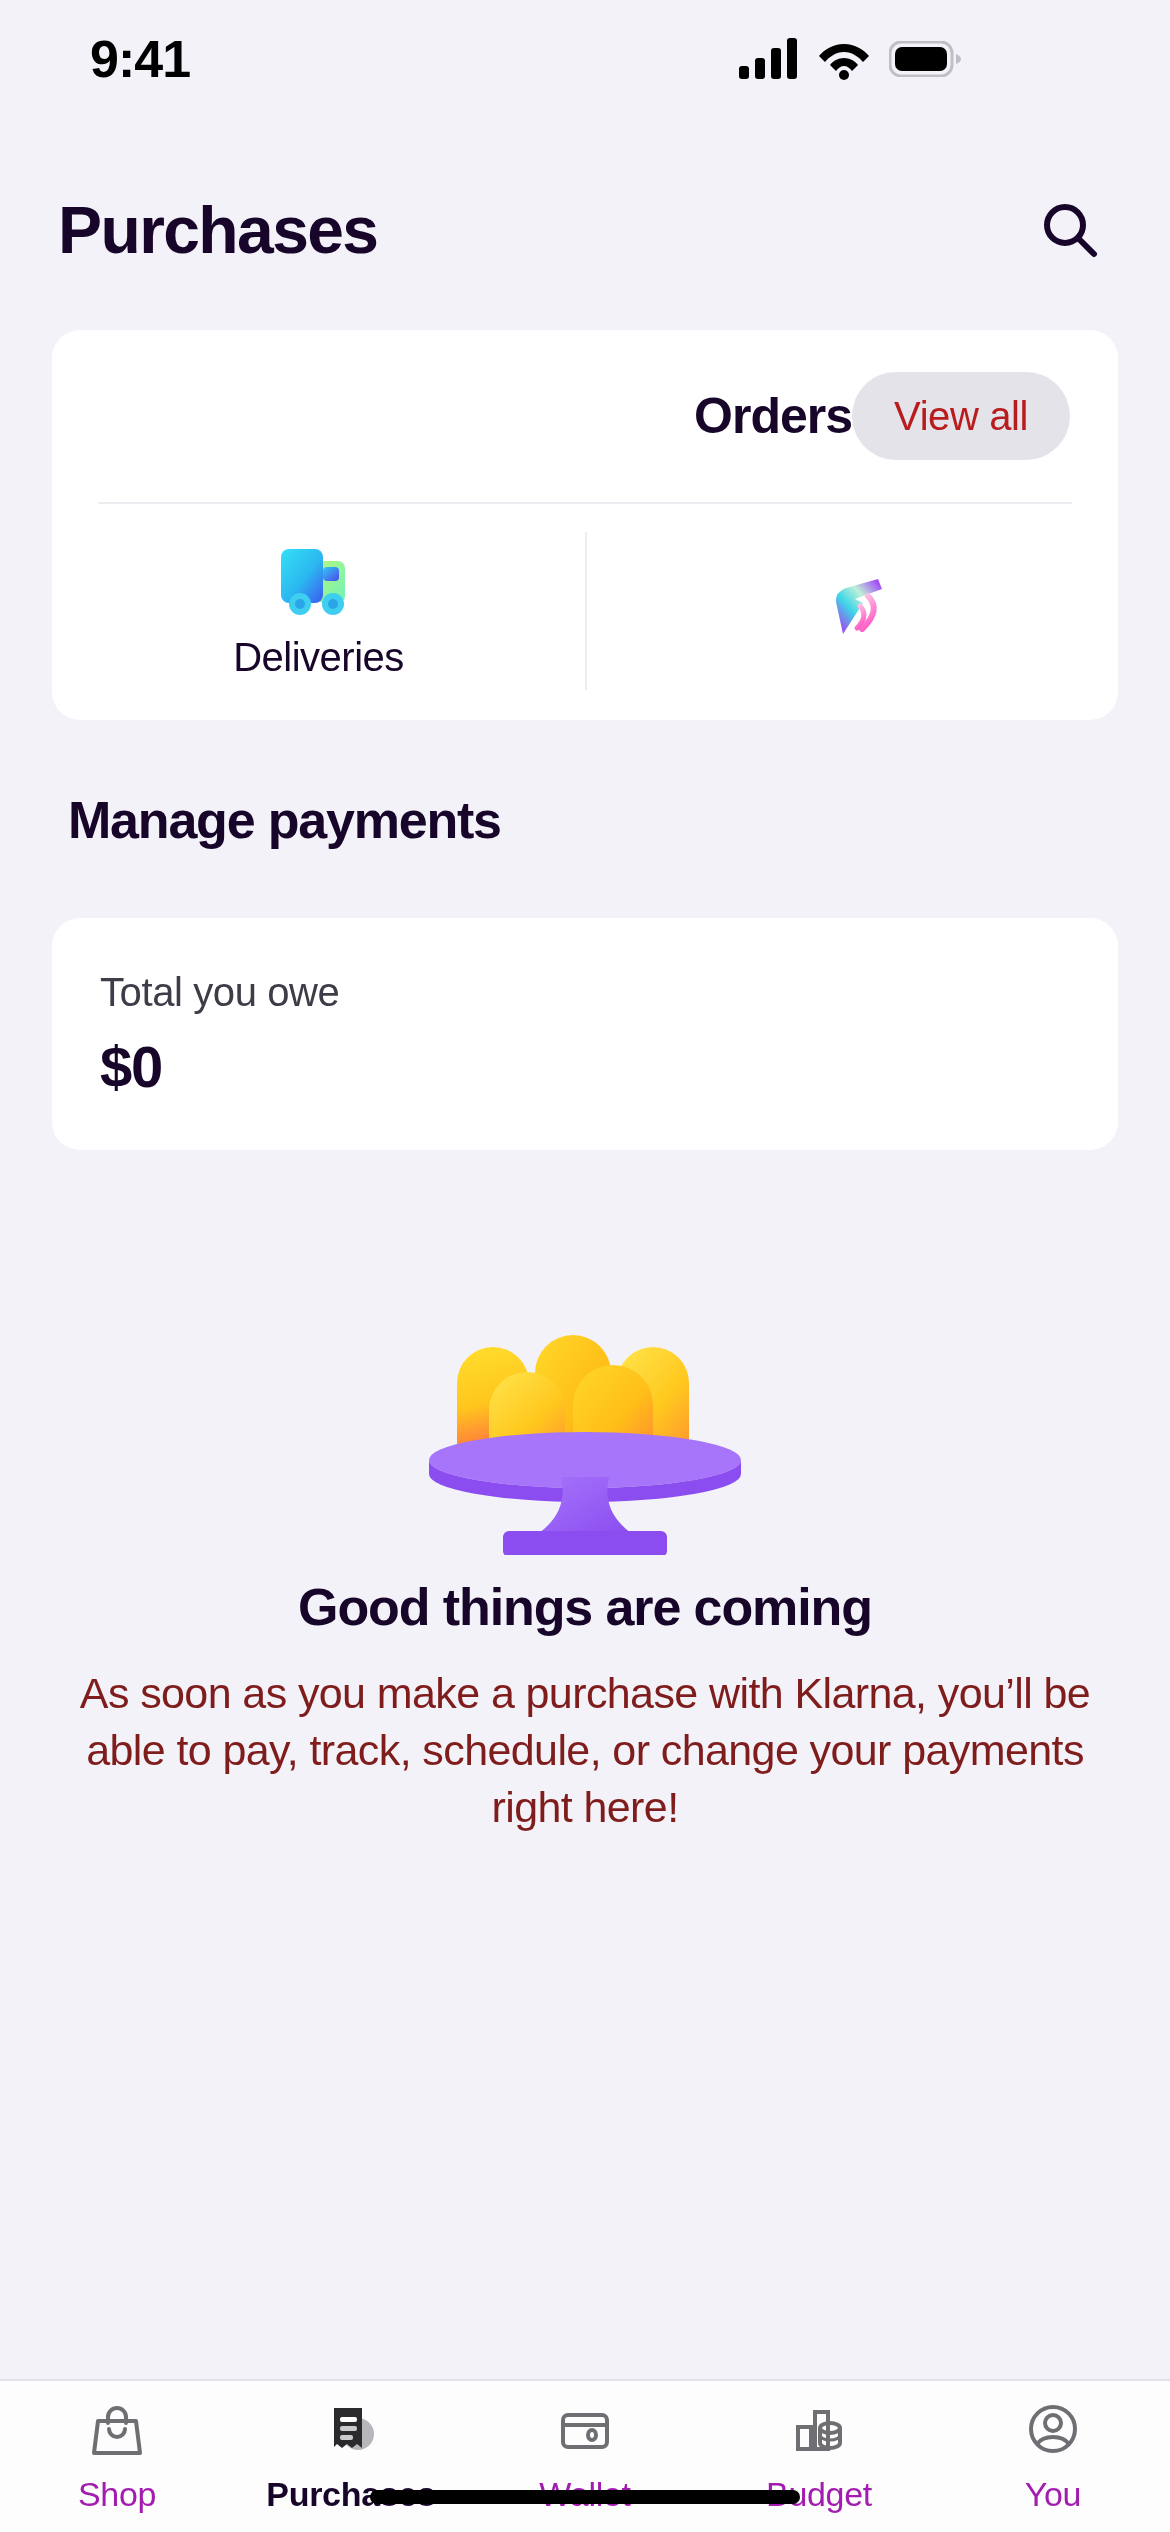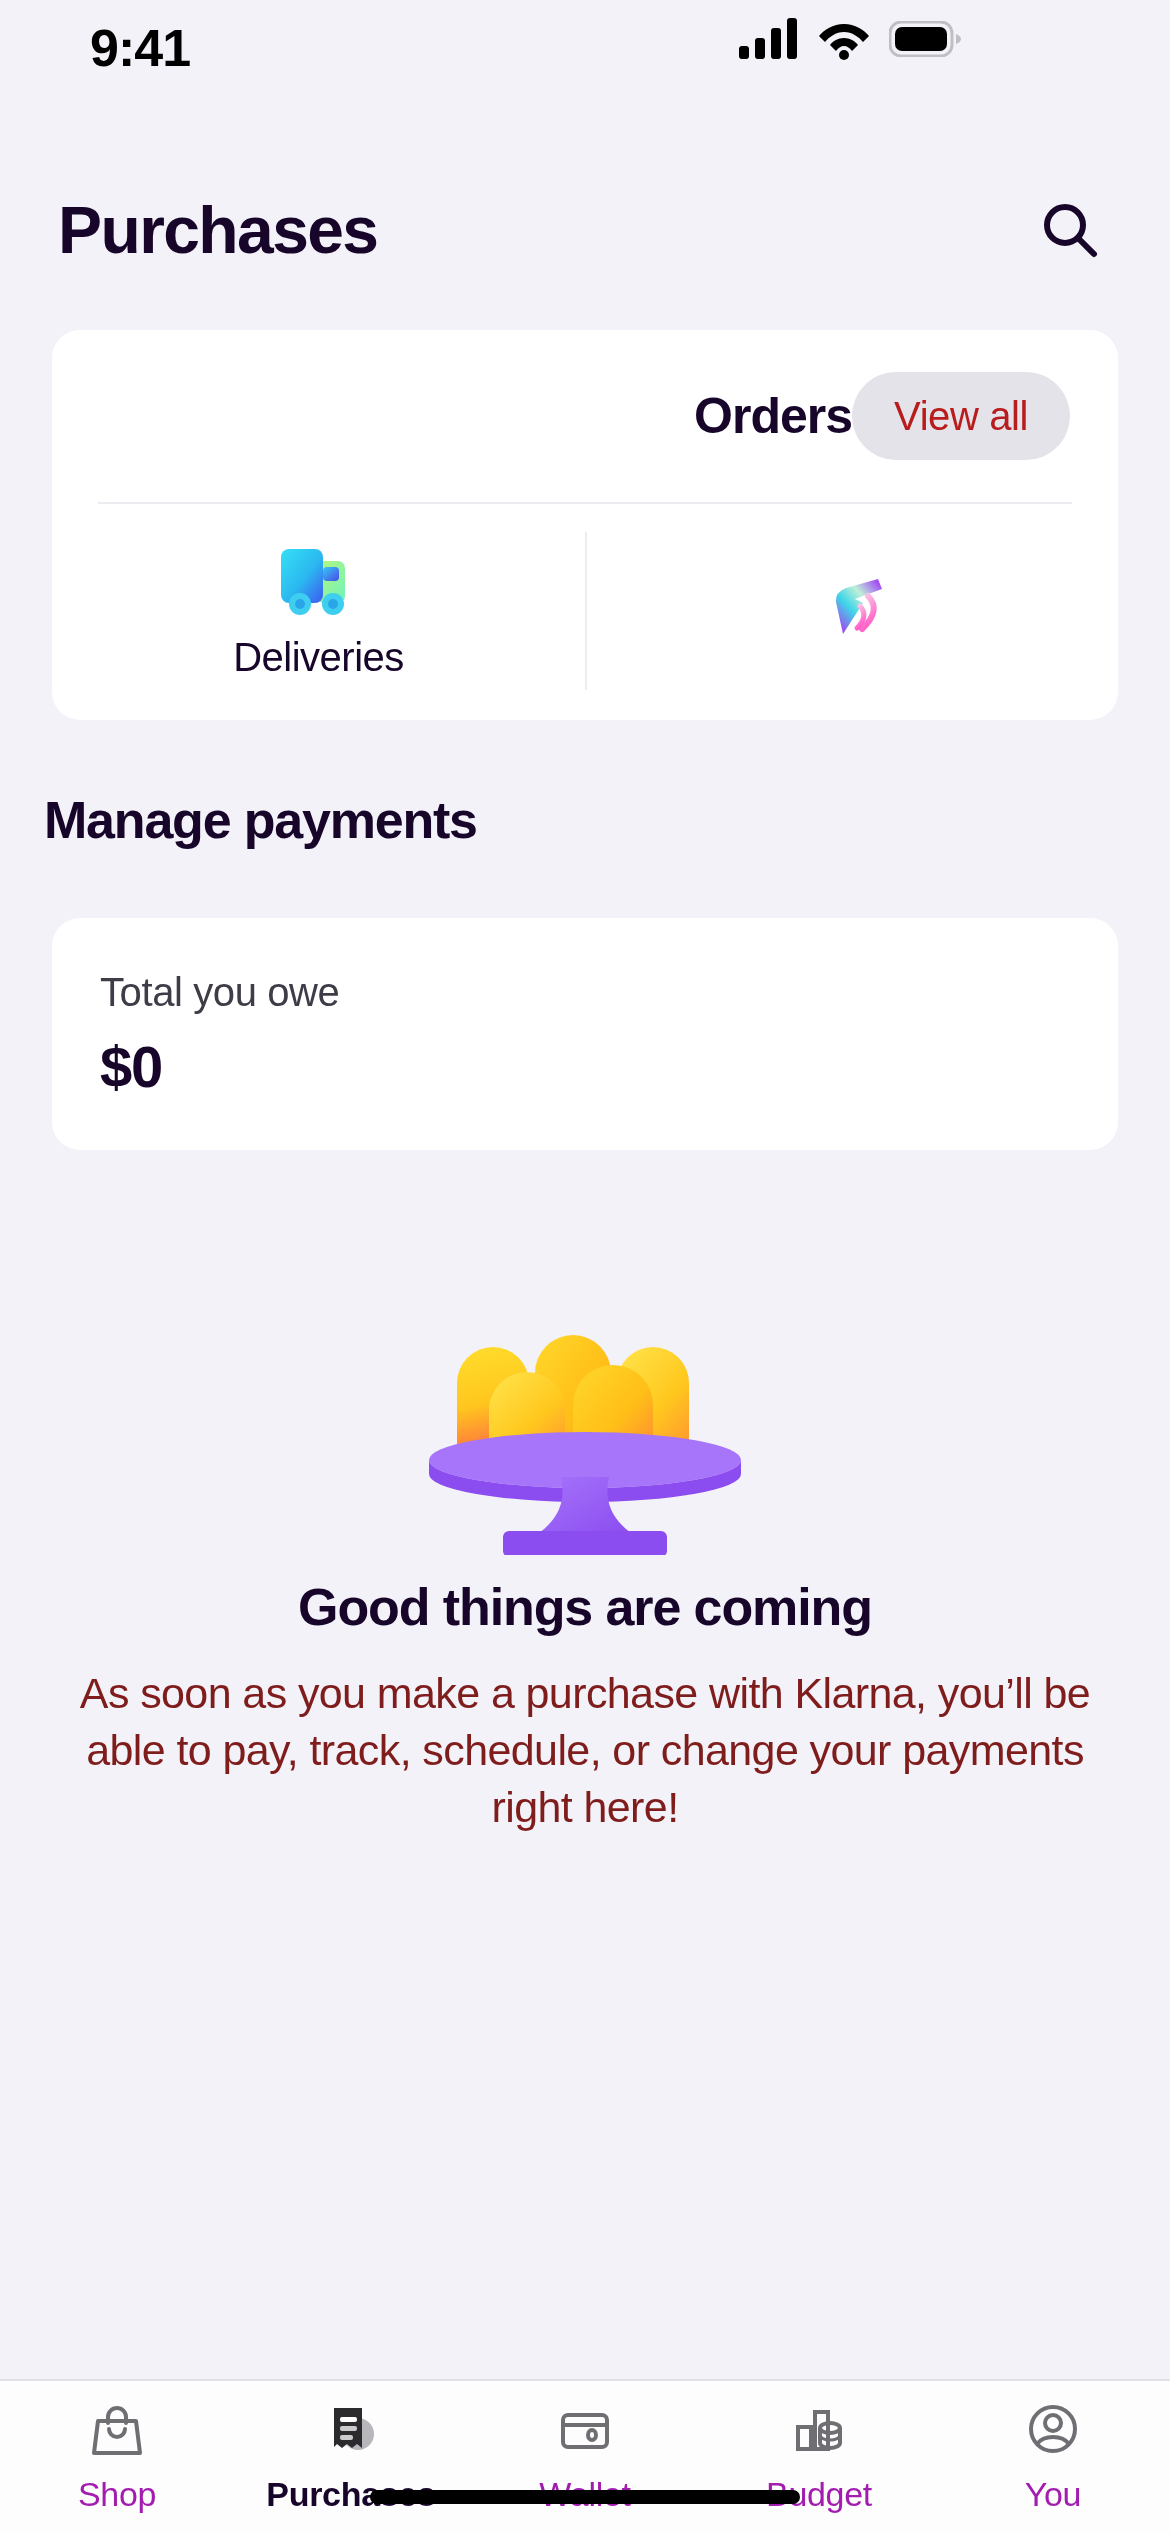--- a/index.html
+++ b/index.html
@@ -8,21 +8,21 @@
     background:#F3F2F8;
     font-family:"Liberation Sans", sans-serif;
     color:#17062A;
     position:relative;
     overflow:hidden;
   }
 
   
   .statusbar{
     position:absolute; top:0; left:0; width:1056px; height:100px;
-    display:flex; align-items:flex-start; justify-content:space-between;
+    display:flex; align-items:center; justify-content:space-between;
     padding:0 95px 0 90px;
   }
   .status-time{ font-size:52px; font-weight:700; letter-spacing:-1px; color:#000; margin-top:18px;}
   .status-right{ display:flex; align-items:center; gap:18px; margin-top:18px;}
 
   
   .header{
     position:absolute; top:160px; left:0; width:1170px; height:140px;
     display:flex; align-items:center; justify-content:space-between;
     padding:0 60px 0 58px;
@@ -53,21 +53,21 @@
     gap:14px; cursor:pointer; position:relative;
   }
   .order-tile + .order-tile::before{
     content:""; position:absolute; left:0; top:28px; bottom:28px; width:2px; background:#EDECF1;
   }
   .tile-label{ font-size:40px; letter-spacing:-0.5px; color:#17062A; }
   .tile-icon{ width:92px; height:78px; display:flex; align-items:center; justify-content:center; }
 
   
   .section-heading{
-    position:absolute; left:44px; top:790px;
+    position:absolute; left:68px; top:790px;
     font-size:52px; font-weight:700; letter-spacing:-1.2px;text-align:right;
   }
 
   
   .total-card{
     position:absolute; left:52px; top:918px; width:1066px; height:232px;
     background:#fff; border-radius:28px; padding:52px 0 0 48px;
   }
   .total-label{ font-size:40px; color:#3F3B47; letter-spacing:-0.4px; }
   .total-amount{ font-size:58px; font-weight:700; letter-spacing:-1.2px; margin-top:18px; }

